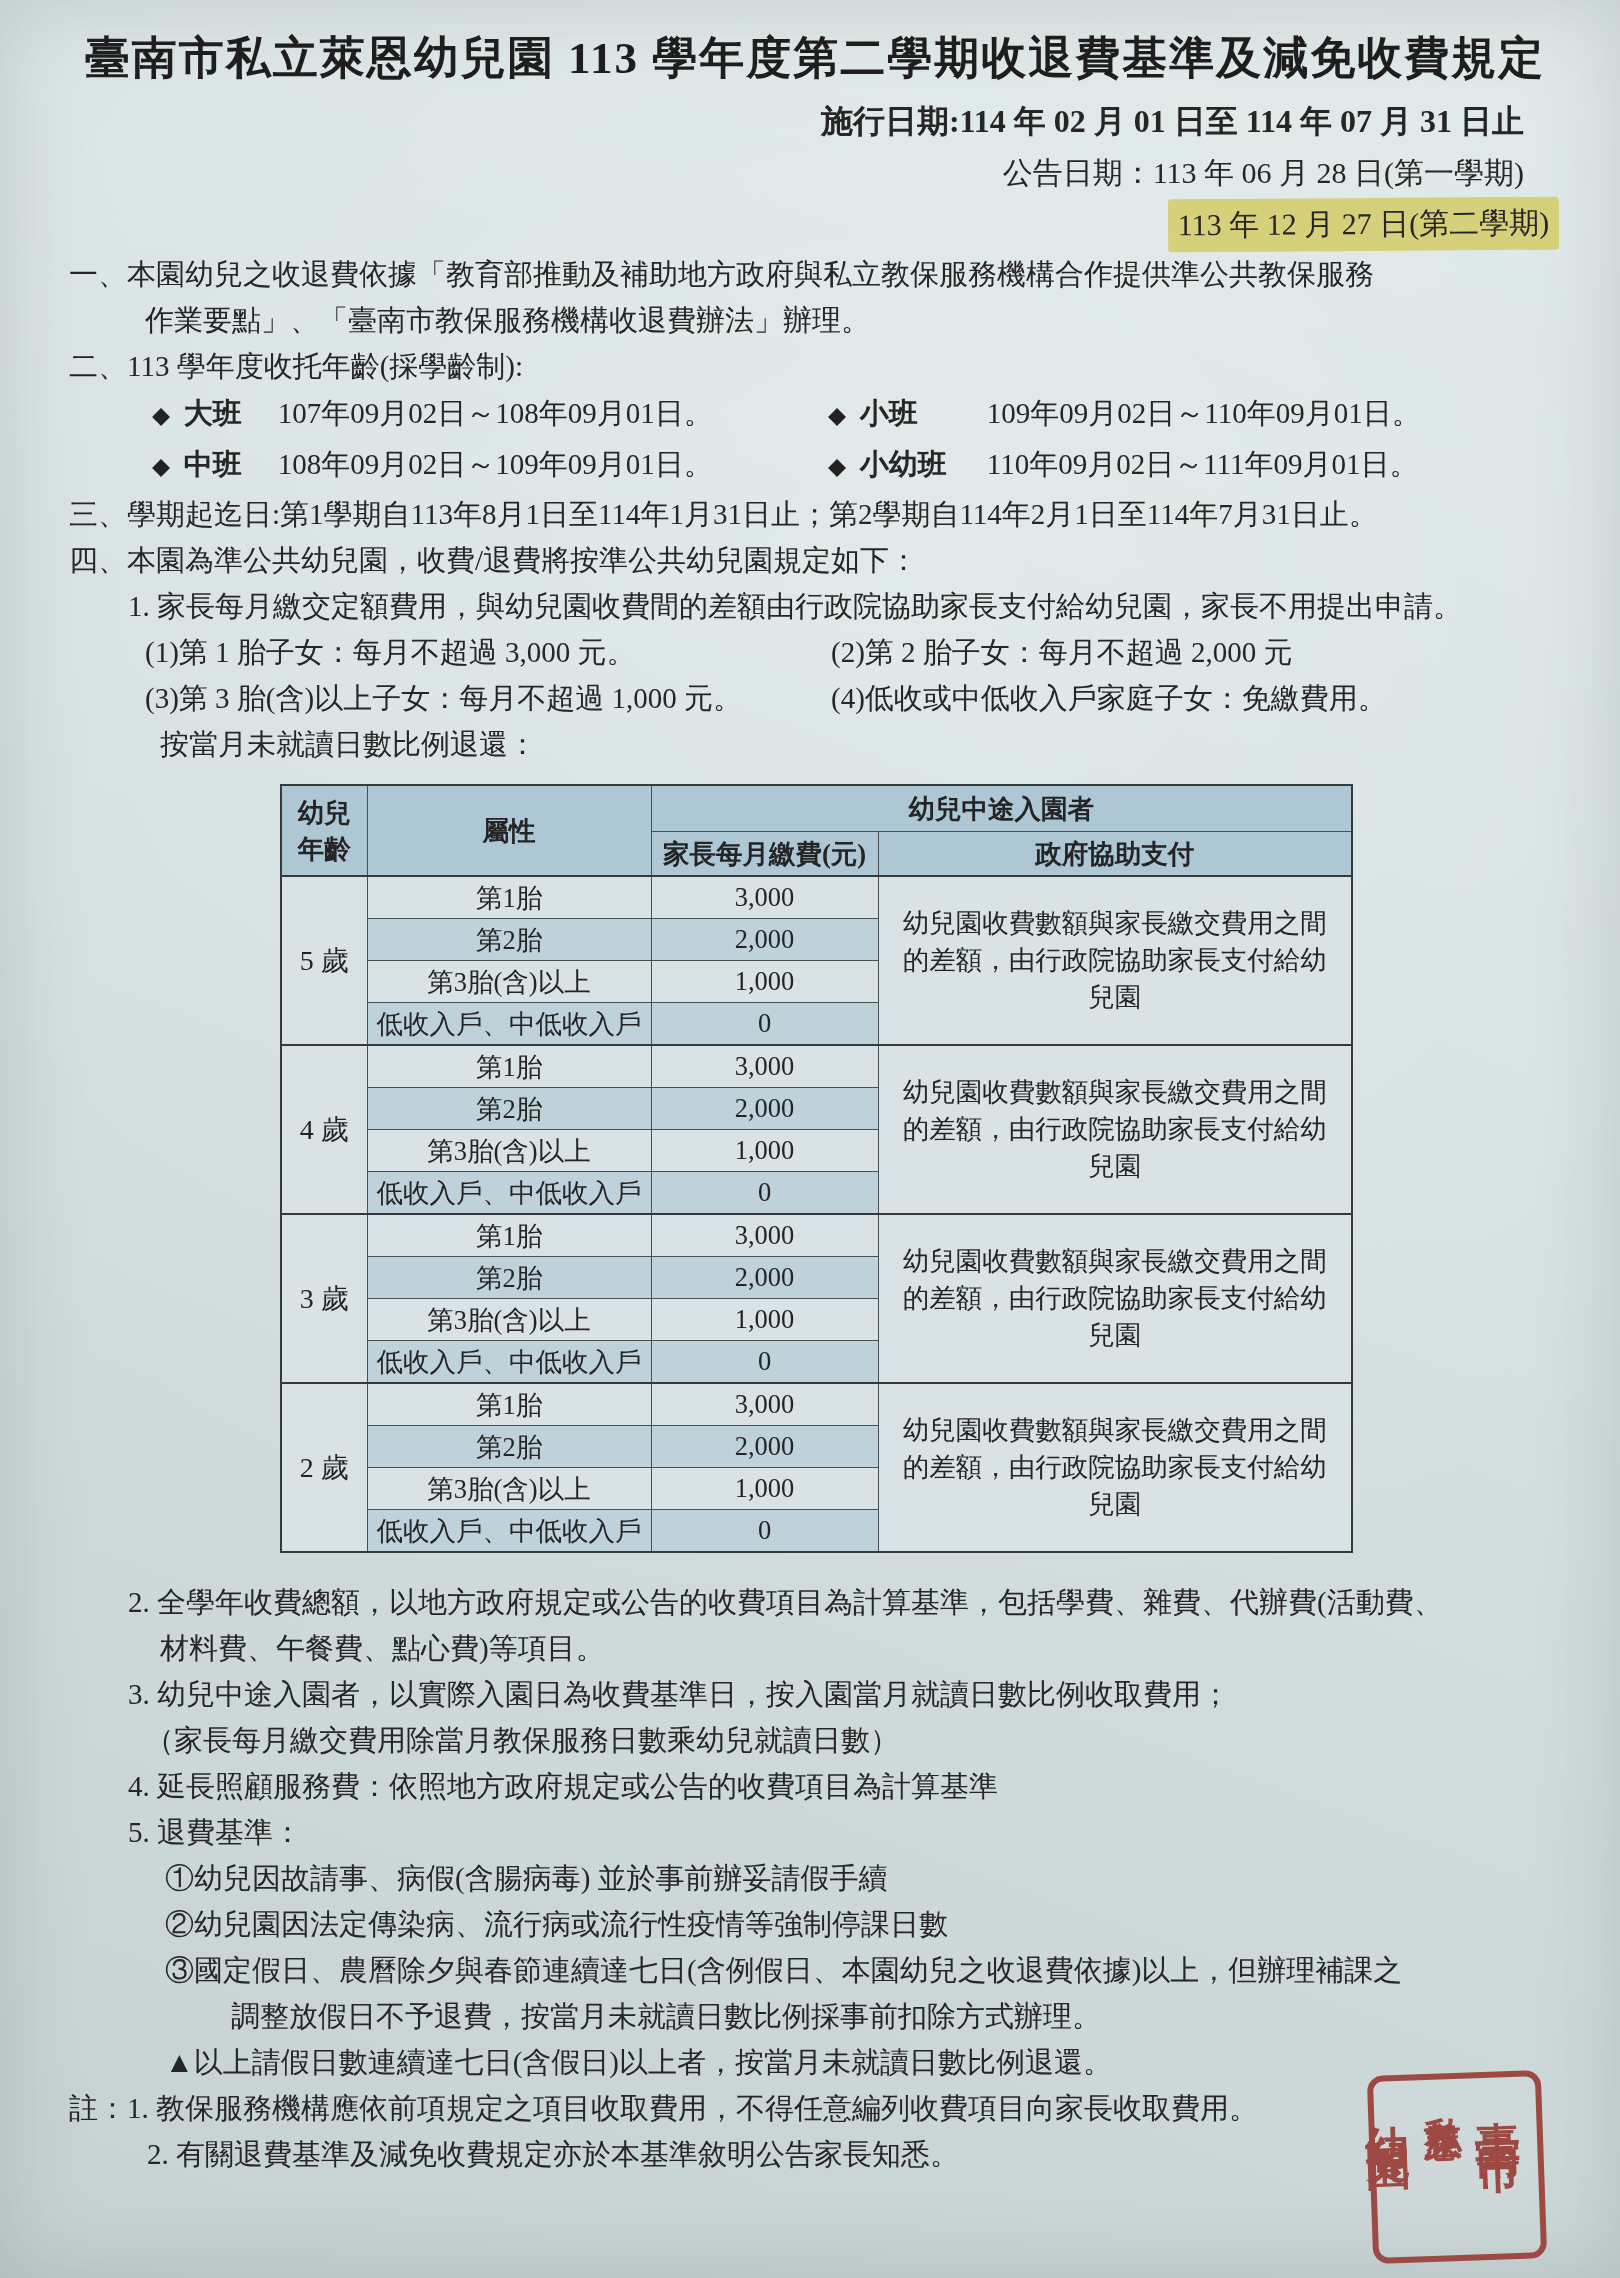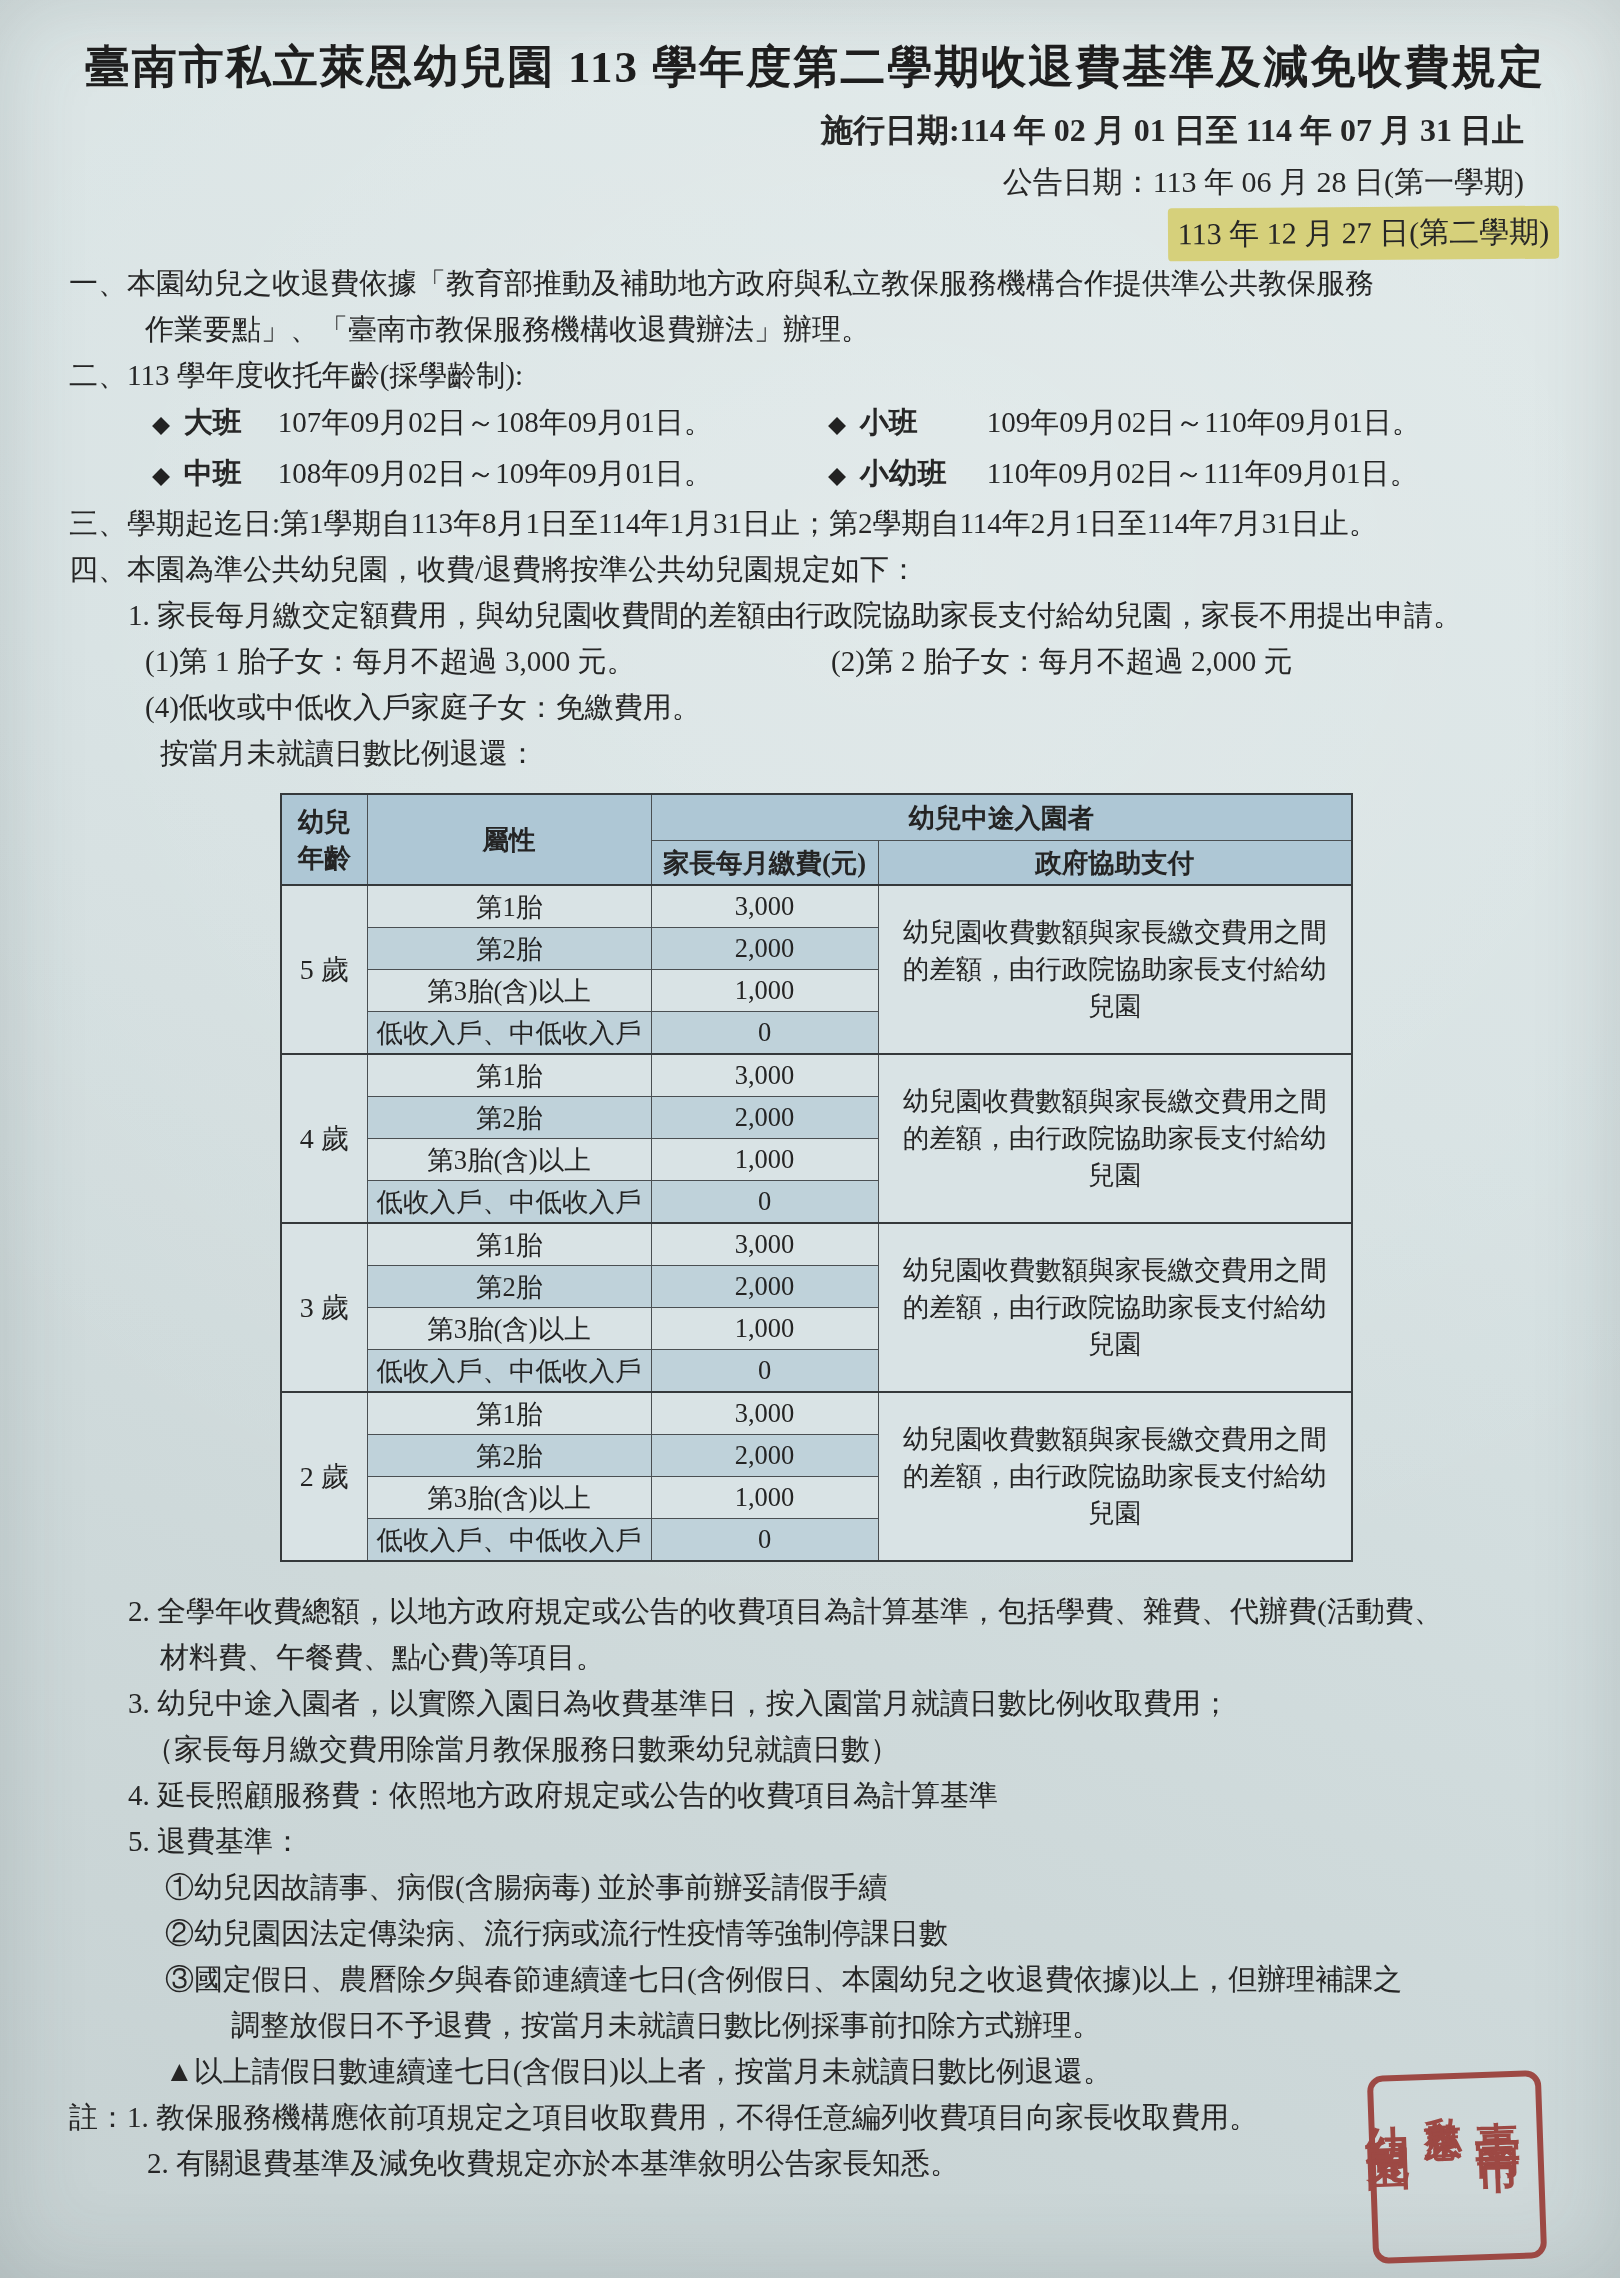--- a/index.html
+++ b/index.html
@@ -9,21 +9,21 @@
     font-family:"Liberation Serif","DejaVu Serif",serif;
   }
   .page{
     position:relative;width:1620px;height:2279px;
     background:
       radial-gradient(130% 80% at 55% 25%, rgba(255,255,255,0.22), rgba(255,255,255,0) 60%),
       linear-gradient(200deg,#dfe8e8 0%,#d6e1e2 42%,#c6d1d2 100%);
     color:#262626;
     box-shadow:inset 0 0 88px rgba(60,70,72,0.18);
   }
-  .content{padding:37px 59px 0 69px;}
+  .content{padding:28px 59px 0 69px;}
   .doc-title{
     text-align:center;font-size:45px;font-weight:bold;letter-spacing:2px;
     color:#1e1e1e;margin:0 0 7.8px 0;
   }
   .dates{text-align:right;line-height:51px;}
   .date-line{font-size:30px;}
   .date-line.impl{font-weight:bold;font-size:32px;margin-right:37px;}
   .date-line.ann1{margin-right:37px;}
   .date-line.ann2{margin-right:2px;}
   .hl{
@@ -125,20 +125,21 @@
 
     <div class="ln">三、學期起迄日:第1學期自113年8月1日至114年1月31日止；第2學期自114年2月1日至114年7月31日止。</div>
     <div class="ln">四、本園為準公共幼兒園，收費/退費將按準公共幼兒園規定如下：</div>
     <div class="ln l1">1. 家長每月繳交定額費用，與幼兒園收費間的差額由行政院協助家長支付給幼兒園，家長不用提出申請。</div>
 
     <div class="pair-row l2">
       <div class="ln">(1)第 1 胎子女：每月不超過 3,000 元。</div>
       <div class="ln">(2)第 2 胎子女：每月不超過 2,000 元</div>
     </div>
     <div class="pair-row l2">
+      <div class="ln">(3)第 3 胎(含)以上子女：每月不超過 1,000 元。</div>
       <div class="ln">(4)低收或中低收入戶家庭子女：免繳費用。</div>
     </div>
 
     <div class="ln l3">按當月未就讀日數比例退還：</div>
 
     <table class="fee">
       <colgroup>
         <col style="width:86px">
           <col style="width:284px">
           <col style="width:227px">

